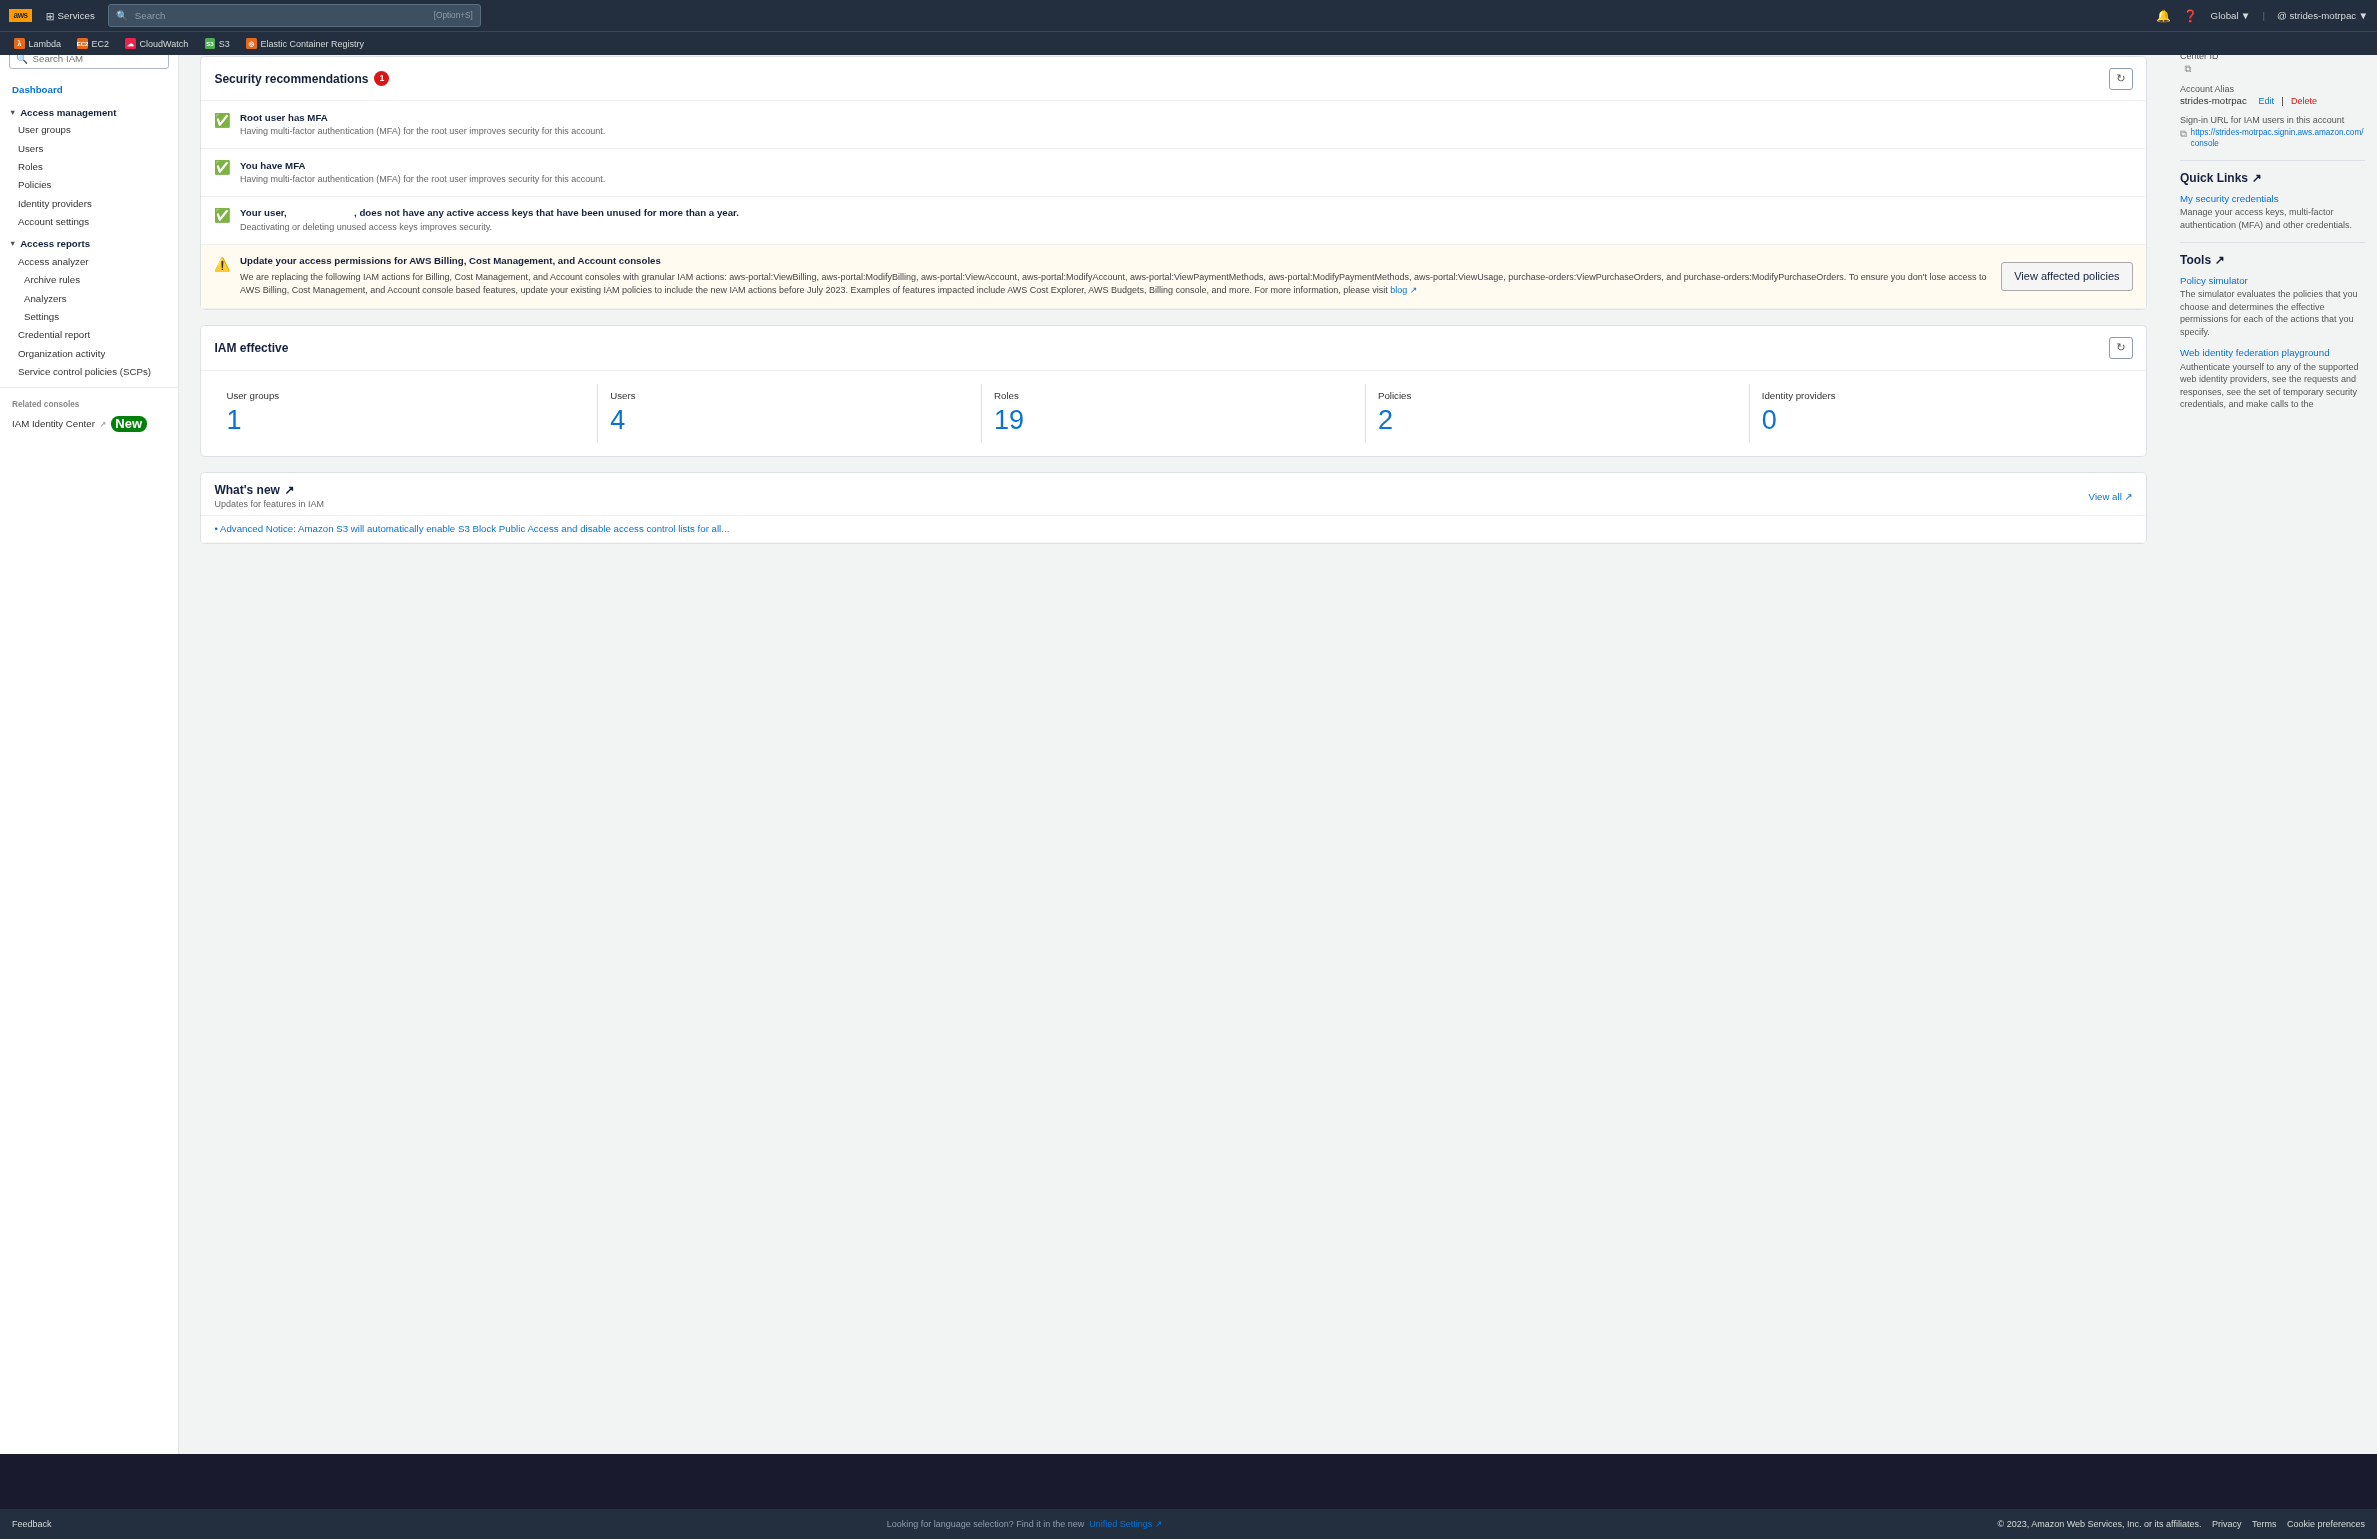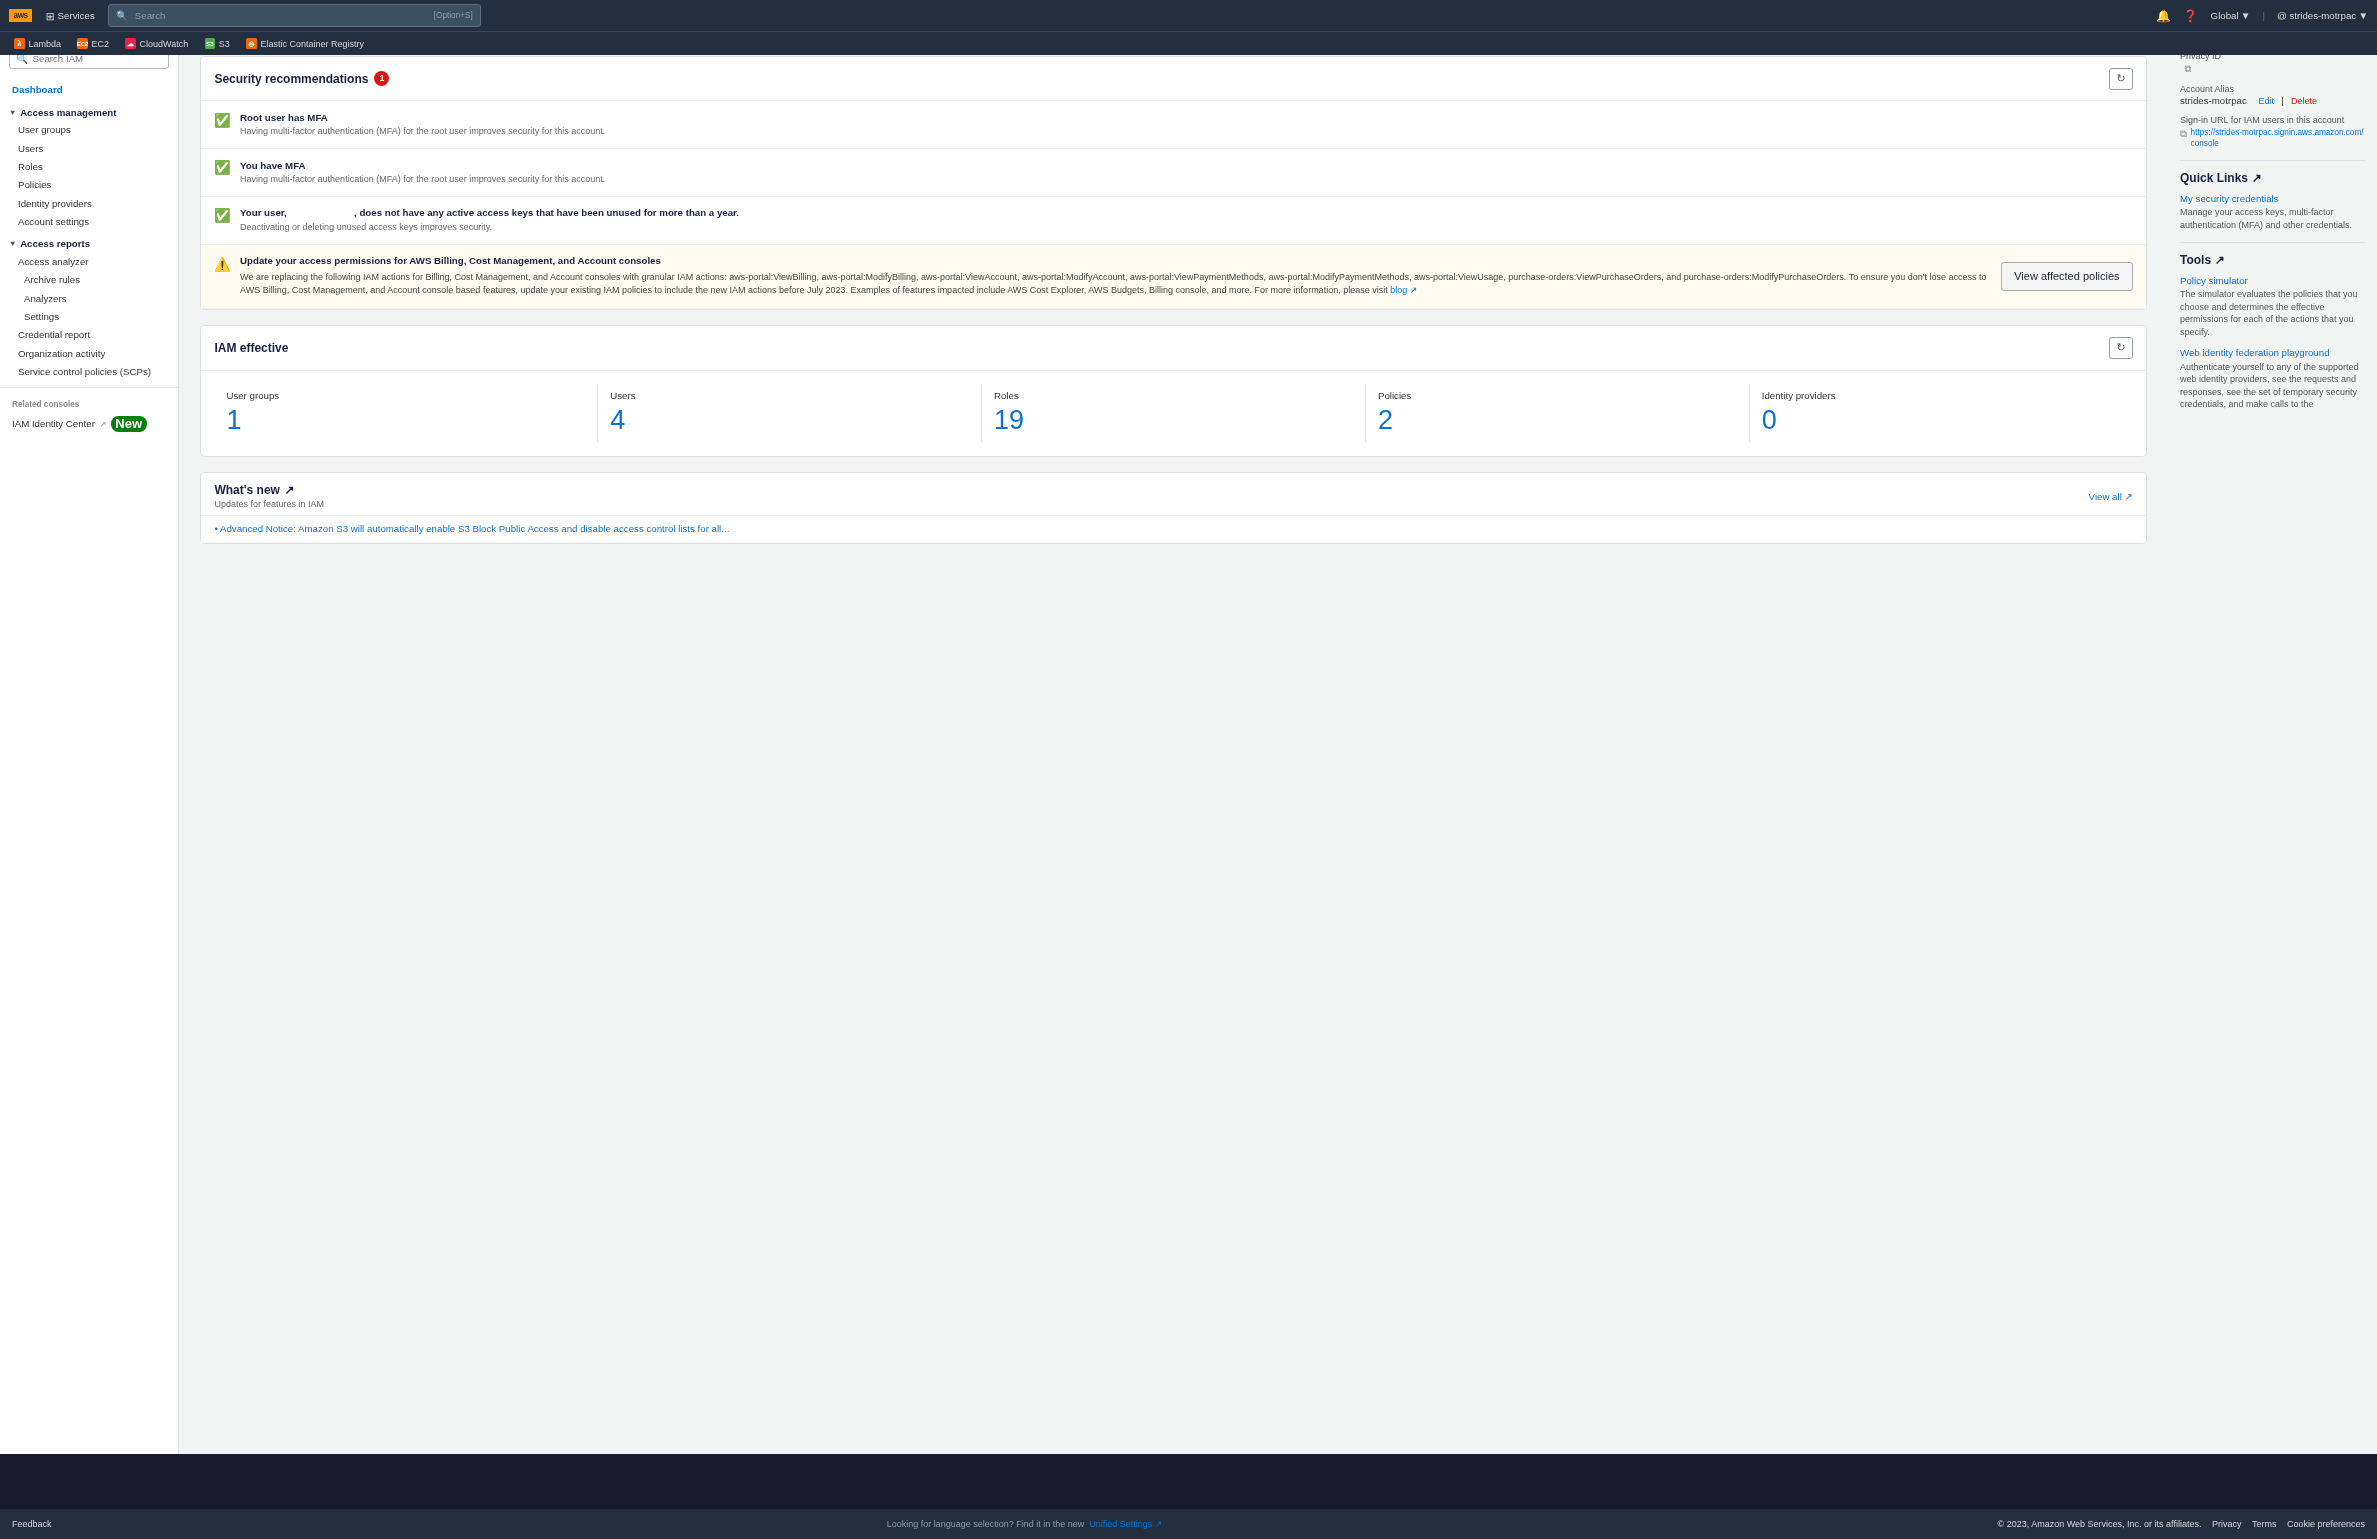--- a/index.html
+++ b/index.html
@@ -611,21 +611,21 @@
 
   </main>
 
   <aside class="right-panel">
     <div style="position:relative;">
       <div style="position:absolute;top:-7.5px;right:0;background:#fff;border:0.7px solid #ccc;border-radius:50%;width:19.4px;height:19.4px;display:flex;align-items:center;justify-content:center;cursor:pointer;font-size:9.7px;color:#555;">ℹ</div>
     </div>
 
     <div class="right-section-title" style="margin-top:7.5px;">AWS Account</div>
 
-    <div class="account-field-label">Privacy ID</div>
+    <div class="account-field-label">Center ID</div>
     <div class="account-field-value">
       <span></span>
       <span class="copy-icon">⧉</span>
     </div>
 
     <div class="account-field-label">Account Alias</div>
     <div class="account-field-value">
       <span>strides-motrpac</span>
       &nbsp;
       <a class="edit-link">Edit</a>

